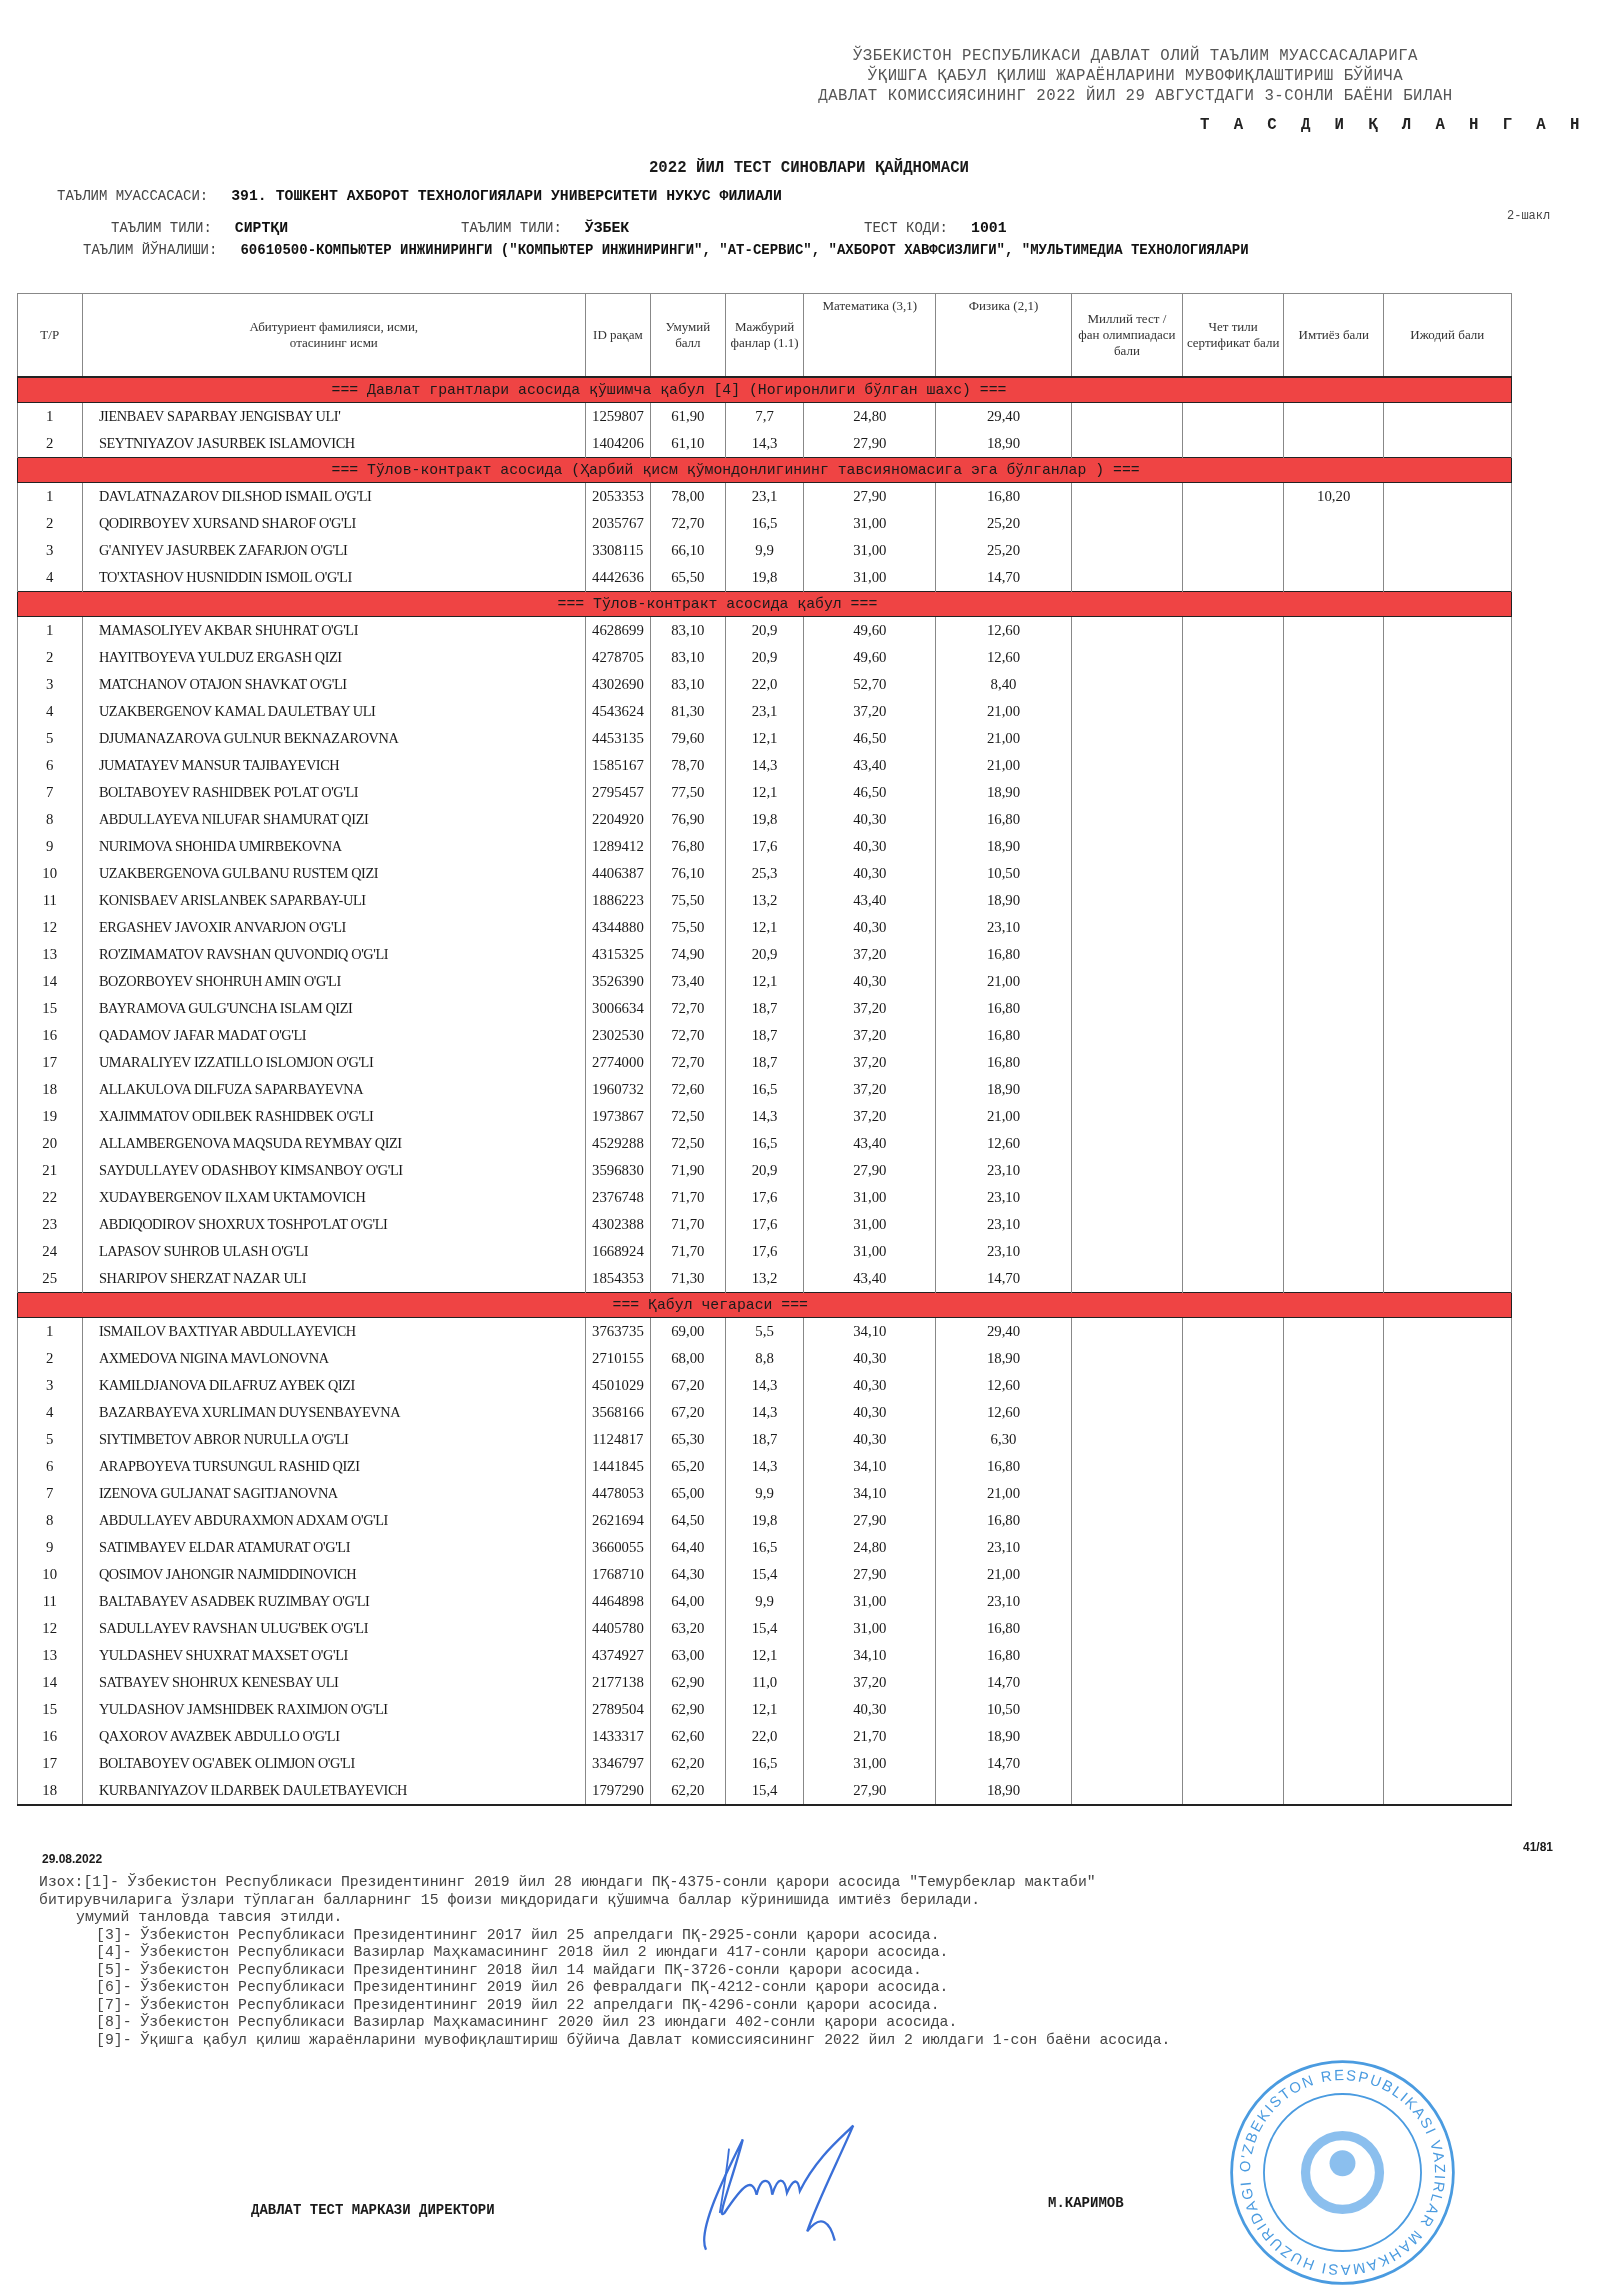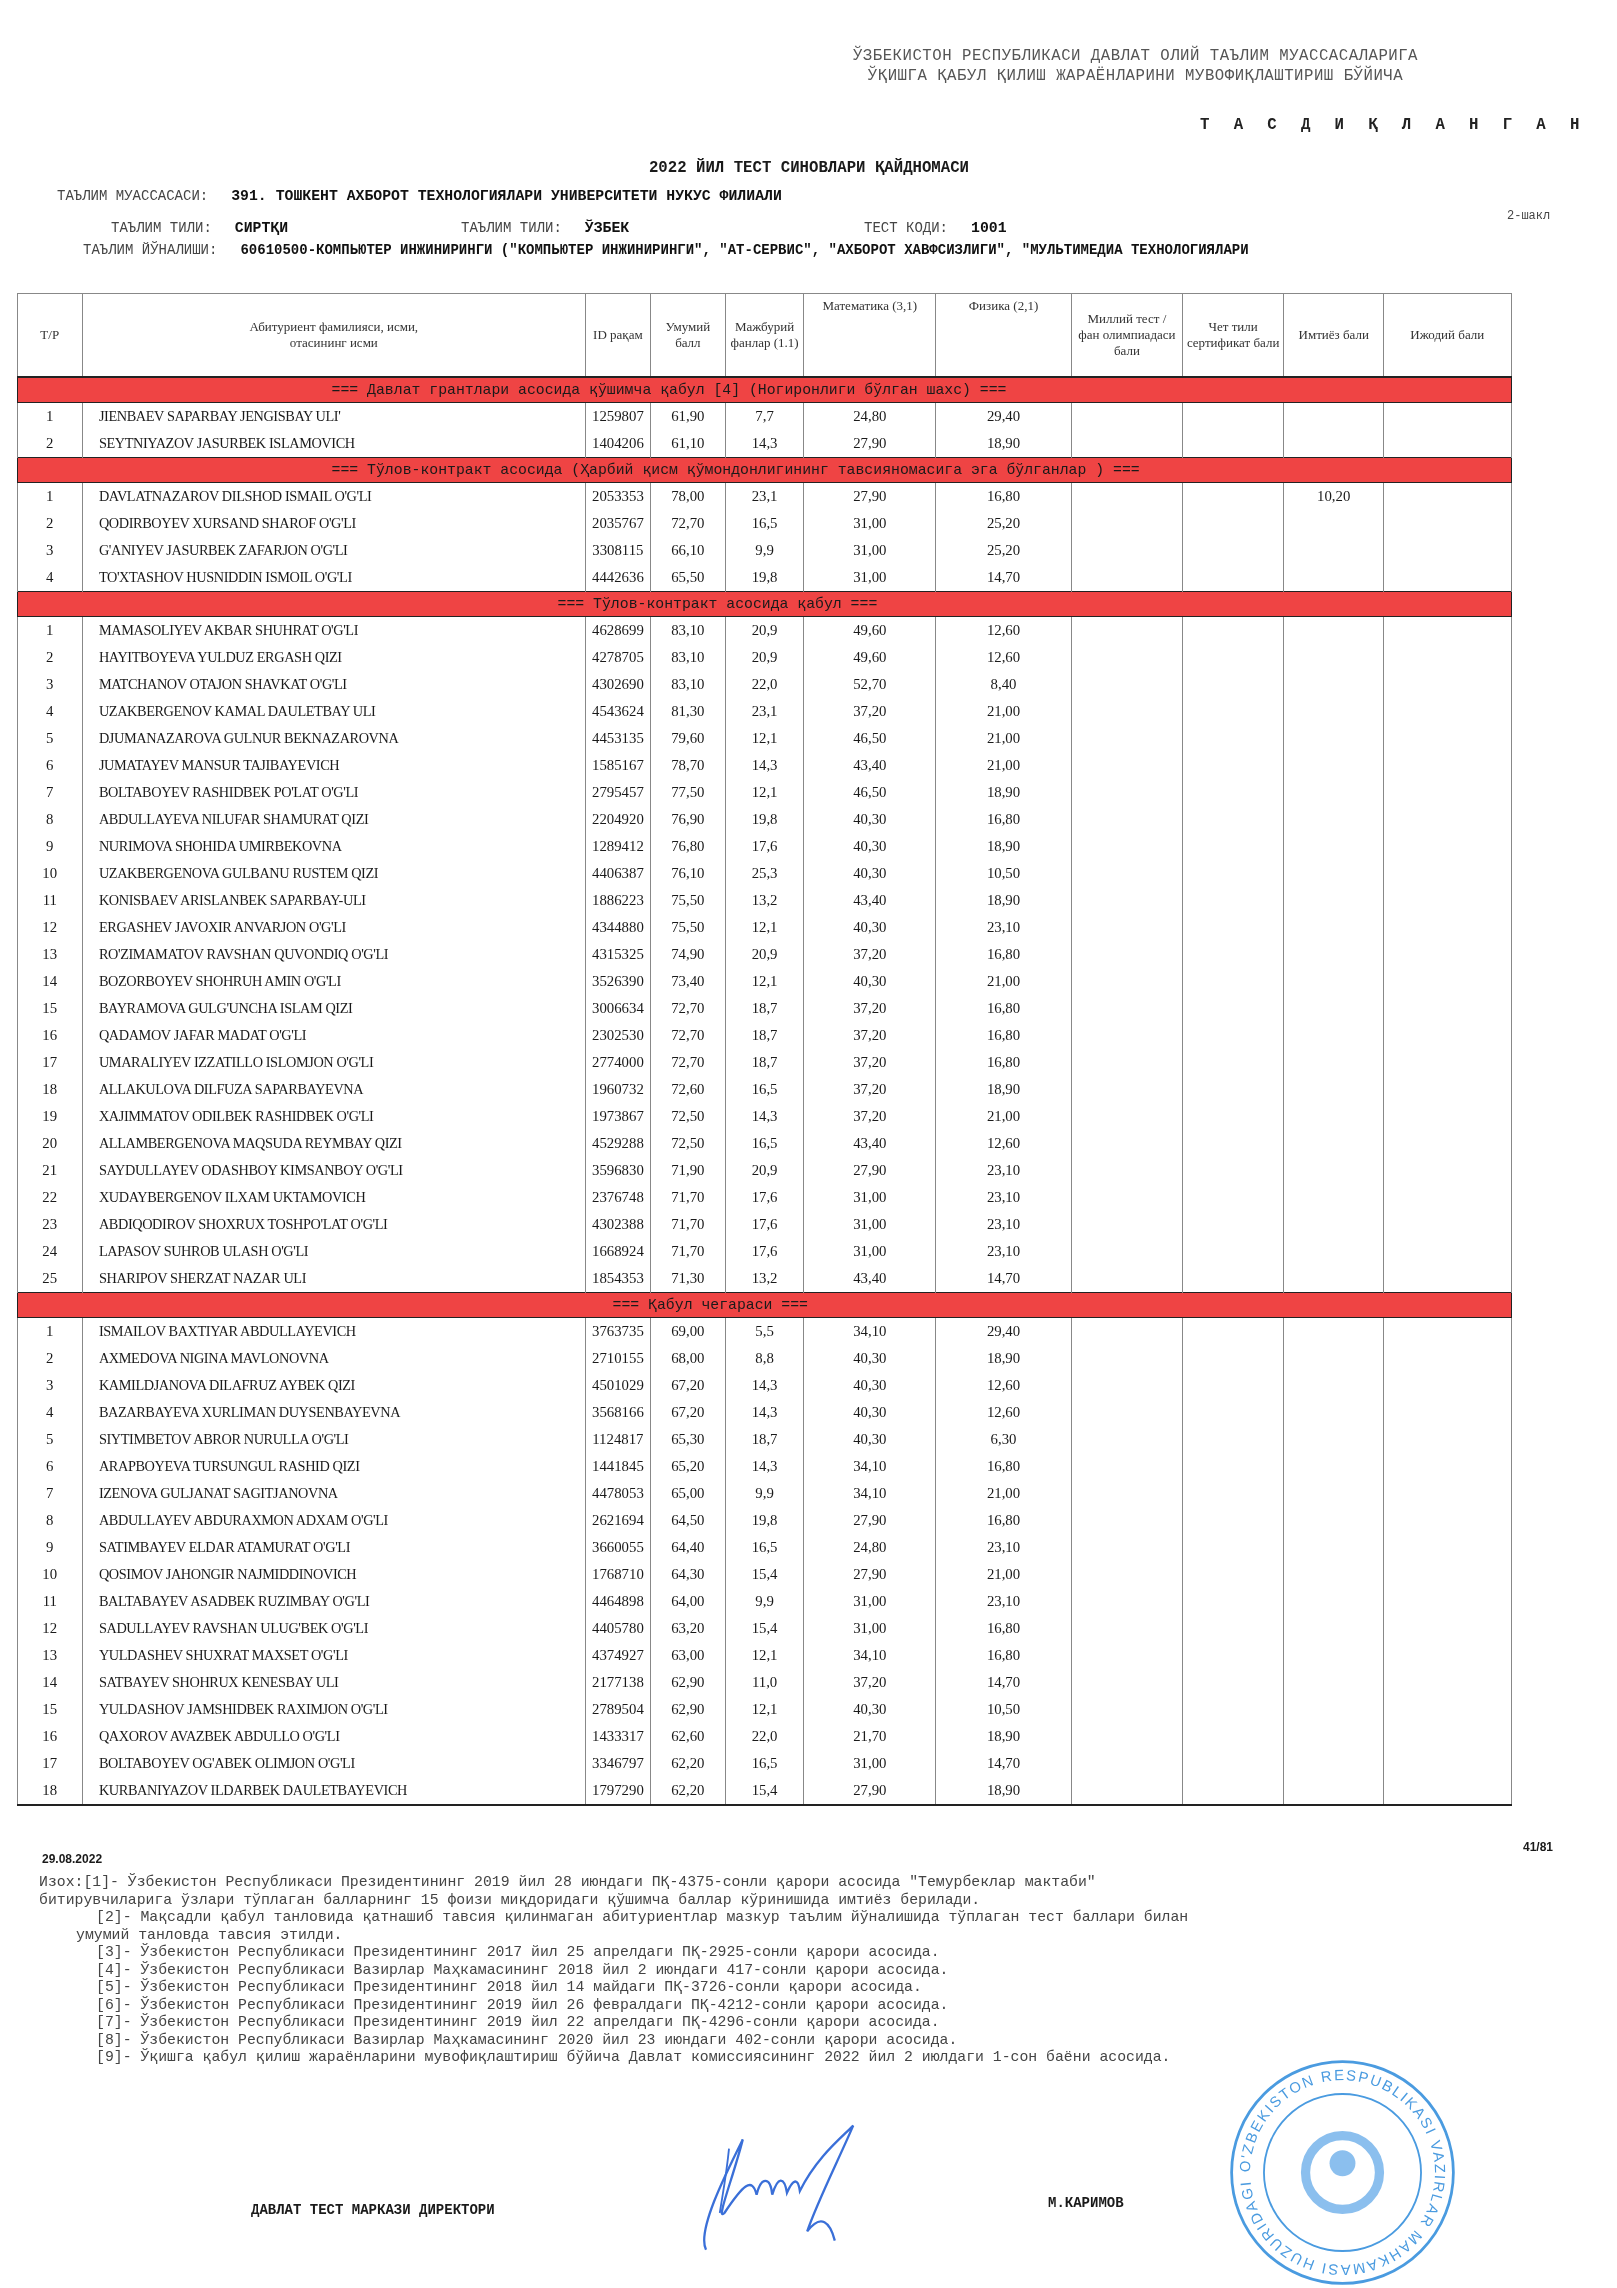--- a/index.html
+++ b/index.html
@@ -42,20 +42,21 @@
   .sign-name { position: absolute; top: 2195px; left: 1048px; font-size: 14px; font-weight: bold; }
   .signature { position: absolute; top: 2121px; left: 669px; width: 212px; height: 138px; }
   .stamp { position: absolute; top: 2056px; left: 1227px; width: 231px; height: 233px; }
 </style>
 </head>
 <body>
 
 <div class="approval mono">
   <div>ЎЗБЕКИСТОН РЕСПУБЛИКАСИ ДАВЛАТ ОЛИЙ ТАЪЛИМ МУАССАСАЛАРИГА</div>
   <div>ЎҚИШГА ҚАБУЛ ҚИЛИШ ЖАРАЁНЛАРИНИ МУВОФИҚЛАШТИРИШ БЎЙИЧА</div>
+  <div>ДАВЛАТ КОМИССИЯСИНИНГ 2022 ЙИЛ 29 АВГУСТДАГИ 3-СОНЛИ БАЁНИ БИЛАН</div>
 </div>
 <div class="approved mono">Т А С Д И Қ Л А Н Г А Н</div>
 
 <div class="doc-title mono">2022 ЙИЛ ТЕСТ СИНОВЛАРИ ҚАЙДНОМАСИ</div>
 
 <div class="meta mono" style="top:188px; left:57px;">
   <span>ТАЪЛИМ МУАССАСАСИ:</span><b>391. ТОШКЕНТ АХБОРОТ ТЕХНОЛОГИЯЛАРИ УНИВЕРСИТЕТИ НУКУС ФИЛИАЛИ</b>
 </div>
 <div class="meta mono" style="top:220px; left:111px;">
   <span>ТАЪЛИМ ТИЛИ:</span><b>СИРТҚИ</b>
@@ -752,21 +753,20 @@
       </tr>
     </tbody>
 </table>
 
 <div class="date sans">29.08.2022</div>
 <div class="page-no sans">41/81</div>
 
 <div class="notes mono" id="notes">
     <div class="line">Изох:[1]- Ўзбекистон Республикаси Президентининг 2019 йил 28 июндаги ПҚ-4375-сонли қарори асосида "Темурбеклар мактаби"</div>
     <div class="line">битирувчиларига ўзлари тўплаган балларнинг 15 фоизи миқдоридаги қўшимча баллар кўринишида имтиёз берилади.</div>
-    <div class="line ind">[2]- Мақсадли қабул танловида қатнашиб тавсия қилинмаган абитуриентлар мазкур таълим йўналишида тўплаган тест баллари билан</div>
     <div class="line ind2">умумий танловда тавсия этилди.</div>
     <div class="line ind">[3]- Ўзбекистон Республикаси Президентининг 2017 йил 25 апрелдаги ПҚ-2925-сонли қарори асосида.</div>
     <div class="line ind">[4]- Ўзбекистон Республикаси Вазирлар Маҳкамасининг 2018 йил 2 июндаги 417-сонли қарори асосида.</div>
     <div class="line ind">[5]- Ўзбекистон Республикаси Президентининг 2018 йил 14 майдаги ПҚ-3726-сонли қарори асосида.</div>
     <div class="line ind">[6]- Ўзбекистон Республикаси Президентининг 2019 йил 26 февралдаги ПҚ-4212-сонли қарори асосида.</div>
     <div class="line ind">[7]- Ўзбекистон Республикаси Президентининг 2019 йил 22 апрелдаги ПҚ-4296-сонли қарори асосида.</div>
     <div class="line ind">[8]- Ўзбекистон Республикаси Вазирлар Маҳкамасининг 2020 йил 23 июндаги 402-сонли қарори асосида.</div>
     <div class="line ind">[9]- Ўқишга қабул қилиш жараёнларини мувофиқлаштириш бўйича Давлат комиссиясининг 2022 йил 2 июлдаги 1-сон баёни асосида.</div>
   </div>
 

